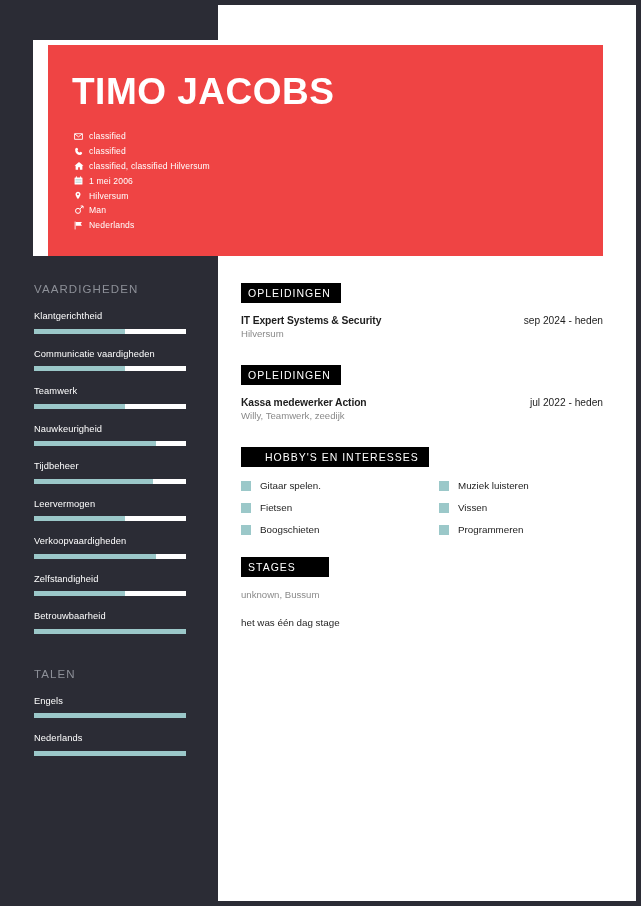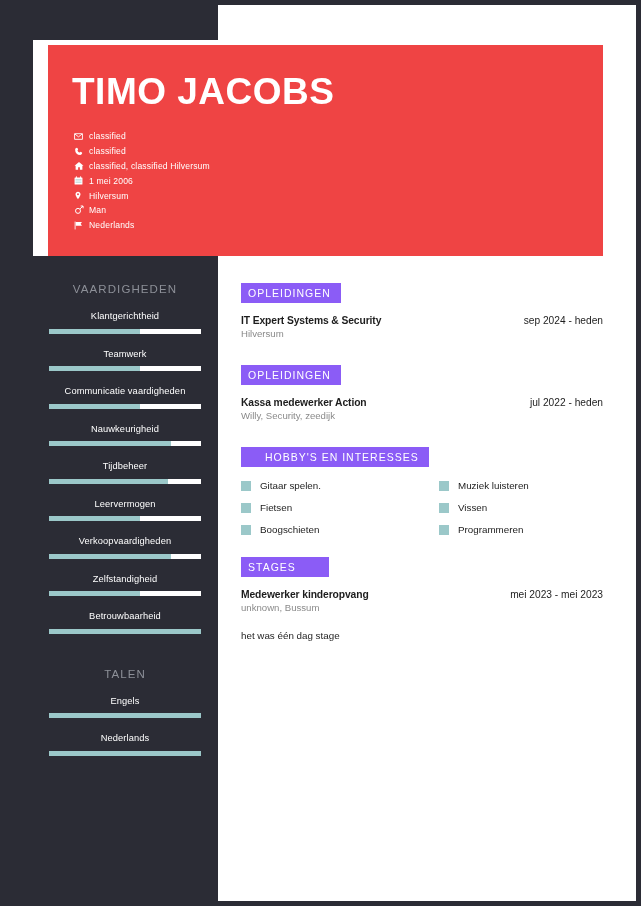--- a/index.html
+++ b/index.html
@@ -86,24 +86,23 @@
     align-items: center;
     justify-content: flex-start;
     color: #ffffff;
   }
   .contact-icon svg { display: block; }
   .contact-text { white-space: nowrap; text-align: center; }
 
   
   .sidebar-content {
     position: absolute;
-    left: 44px;
+    left: 29px;
     top: 278px;
     width: 152px;
-    text-align: center;
   }
   .side-heading {
     color: #8d9098;
     font-size: 11.5px;
     letter-spacing: 1.1px;
     margin-bottom: 15px;
     white-space: nowrap;
   }
   .side-heading.talen { margin-top: 34px; }
 
@@ -127,21 +126,21 @@
 
   
   .main {
     position: absolute;
     left: 236px;
     top: 278px;
     width: 362px;
   }
   .sec-label {
     display: inline-block;
-    background: #8b5cf6;
+    background: #000000;
     color: #ffffff;
     font-size: 10.5px;
     letter-spacing: 1px;
     padding: 4px 10px 4px 7px;
     min-width: 88px;
     box-sizing: border-box;
   }
   .sec-label.hobby { min-width: 174px; padding-left: 24px; }
 
   .entry { margin-top: 12px; }
@@ -288,27 +287,27 @@
   <div class="sidebar-content">
     <div class="side-heading">VAARDIGHEDEN</div>
     <div id="skills-list">
         <div class="skill">
           <div class="skill-label">Klantgerichtheid</div>
           <div class="bar-track">
             <div class="bar-fill" style="width: 60%;"></div>
           </div>
         </div>
         <div class="skill">
+          <div class="skill-label">Communicatie vaardigheden</div>
+          <div class="bar-track">
+            <div class="bar-fill" style="width: 60%;"></div>
+          </div>
+        </div>
+        <div class="skill">
           <div class="skill-label">Teamwerk</div>
-          <div class="bar-track">
-            <div class="bar-fill" style="width: 60%;"></div>
-          </div>
-        </div>
-        <div class="skill">
-          <div class="skill-label">Communicatie vaardigheden</div>
           <div class="bar-track">
             <div class="bar-fill" style="width: 60%;"></div>
           </div>
         </div>
         <div class="skill">
           <div class="skill-label">Nauwkeurigheid</div>
           <div class="bar-track">
             <div class="bar-fill" style="width: 80%;"></div>
           </div>
         </div>
@@ -379,21 +378,21 @@
     <div class="block-gap"></div>
 
     <div>
       <span class="sec-label">OPLEIDINGEN</span>
       <div id="experience-entries">
           <div class="entry">
             <div class="entry-top">
               <div class="entry-title">Kassa medewerker Action</div>
               <div class="entry-date">jul 2022 - heden</div>
             </div>
-            <div class="entry-sub">Willy, Security, zeedijk</div>
+            <div class="entry-sub">Willy, Teamwerk, zeedijk</div>
           </div>
         </div>
     </div>
 
     <div class="block-gap"></div>
 
     <div>
       <span class="sec-label hobby">HOBBY'S  EN  INTERESSES</span>
       <div class="hobby-grid" id="hobby-grid">
           <div class="hobby-item">
@@ -422,24 +421,20 @@
           </div>
         </div>
     </div>
 
     <div class="block-gap-sm"></div>
 
     <div>
       <span class="sec-label">STAGES</span>
       <div id="internship-entries">
           <div class="entry">
-            <div class="entry-top">
-              <div class="entry-title">Medewerker kinderopvang</div>
-              <div class="entry-date">mei 2023 - mei 2023</div>
-            </div>
             <div class="entry-sub">unknown, Bussum</div>
             <div class="entry-note">het was één dag stage</div>
           </div>
         </div>
     </div>
 
   </div>
 </div>
 
 </body></html>

